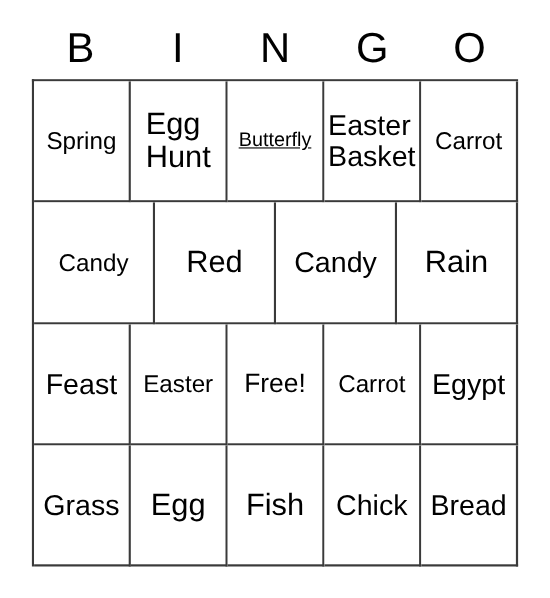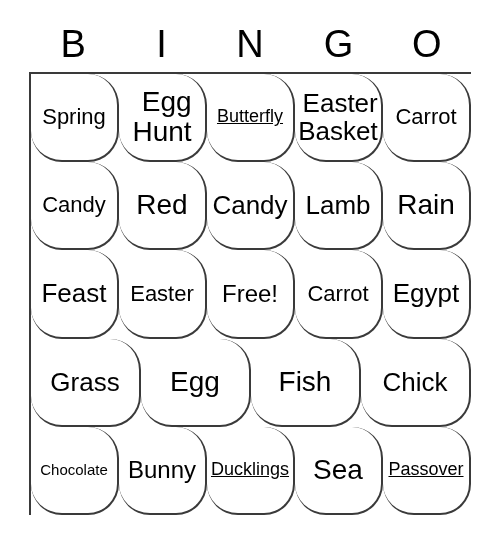--- a/index.html
+++ b/index.html
@@ -59,25 +59,24 @@
     min-height: 0;
   }
   .cell {
     flex: 1 1 0;
     border-right: 2px solid #3a3a3a;
     border-bottom: 2px solid #3a3a3a;
     box-sizing: border-box;
     display: flex;
     align-items: center;
     justify-content: center;
-    text-align: right;
+    text-align: left;
     background: #ffffff;
     overflow: hidden;
     padding: 0 2px;
-    border-radius: 31px;
   }
   .cell-text {
     display: block;
     line-height: 1.08;
     color: #000000;
     white-space: pre-line;
   }
   
   .fs-xxl .cell-text { font-size: 28px; }
   .fs-xl  .cell-text { font-size: 24px; }
@@ -124,23 +123,20 @@
     <div class="grid-row">
       <div class="cell fs-md">
           <span class="cell-text">Candy</span>
         </div>
       <div class="cell fs-xxl">
           <span class="cell-text">Red</span>
         </div>
       <div class="cell fs-lg">
           <span class="cell-text">Candy</span>
         </div>
-      <div class="cell fs-lg">
-          <span class="cell-text">Lamb</span>
-        </div>
       <div class="cell fs-xxl">
           <span class="cell-text">Rain</span>
         </div>
     </div>
 
     <div class="grid-row">
       <div class="cell fs-lg">
           <span class="cell-text">Feast</span>
         </div>
       <div class="cell fs-md">
@@ -163,34 +159,20 @@
         </div>
       <div class="cell fs-xxl">
           <span class="cell-text">Egg</span>
         </div>
       <div class="cell fs-xxl">
           <span class="cell-text">Fish</span>
         </div>
       <div class="cell fs-lg">
           <span class="cell-text">Chick</span>
         </div>
+      <div class="cell fs-lg">
+          <span class="cell-text">Bread</span>
+        </div>
     </div>
 
-    <div class="grid-row">
-      <div class="cell fs-xs">
-          <span class="cell-text">Chocolate</span>
-        </div>
-      <div class="cell fs-xl">
-          <span class="cell-text">Bunny</span>
-        </div>
-      <div class="cell fs-sm">
-          <span class="cell-text">Ducklings</span>
-        </div>
-      <div class="cell fs-xxl">
-          <span class="cell-text">Sea</span>
-        </div>
-      <div class="cell fs-sm">
-          <span class="cell-text">Passover</span>
-        </div>
-    </div>
 
   </div>
 </div>
 
 </body></html>

